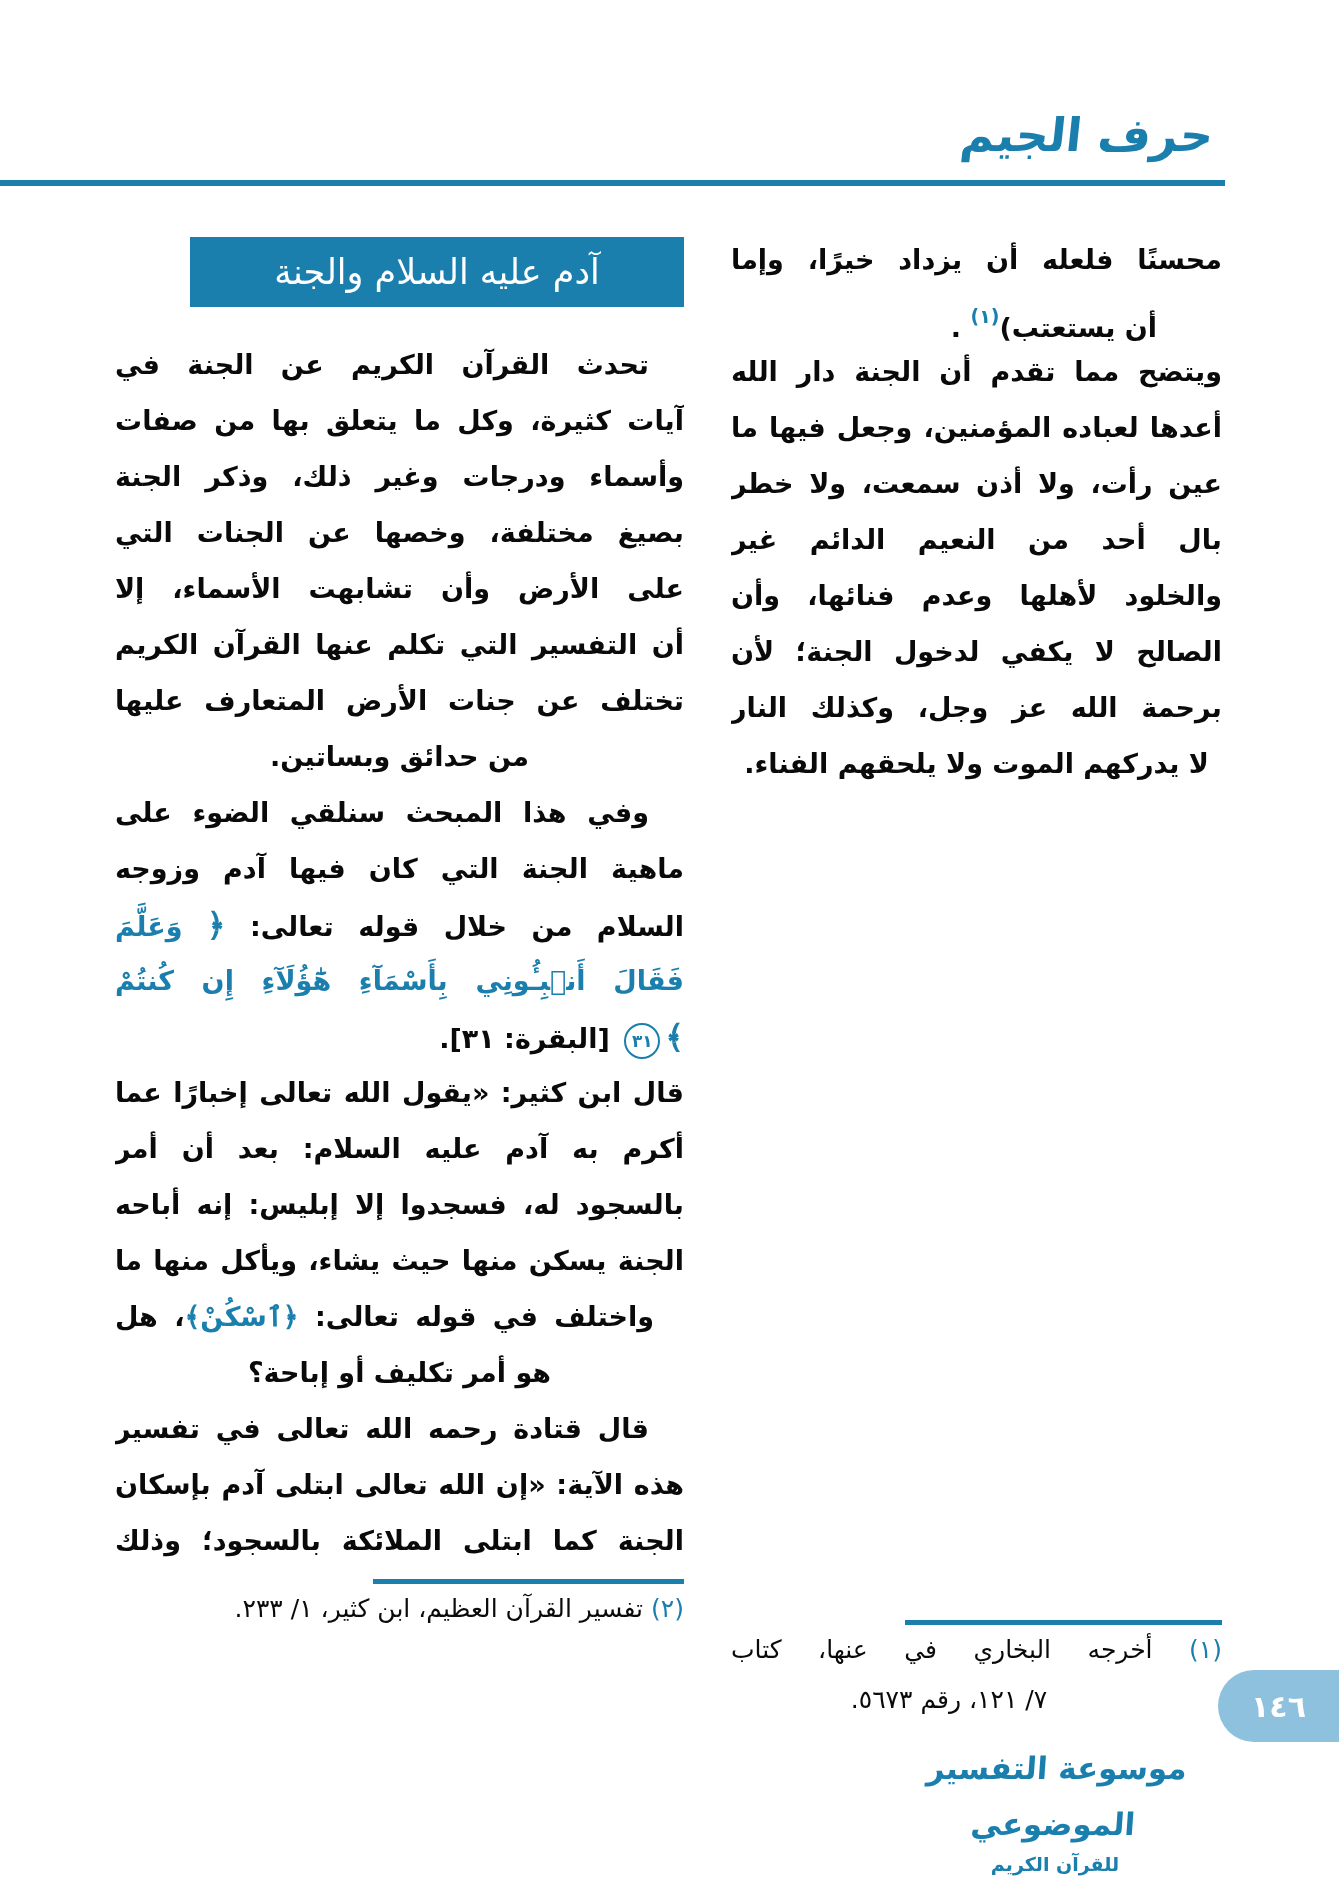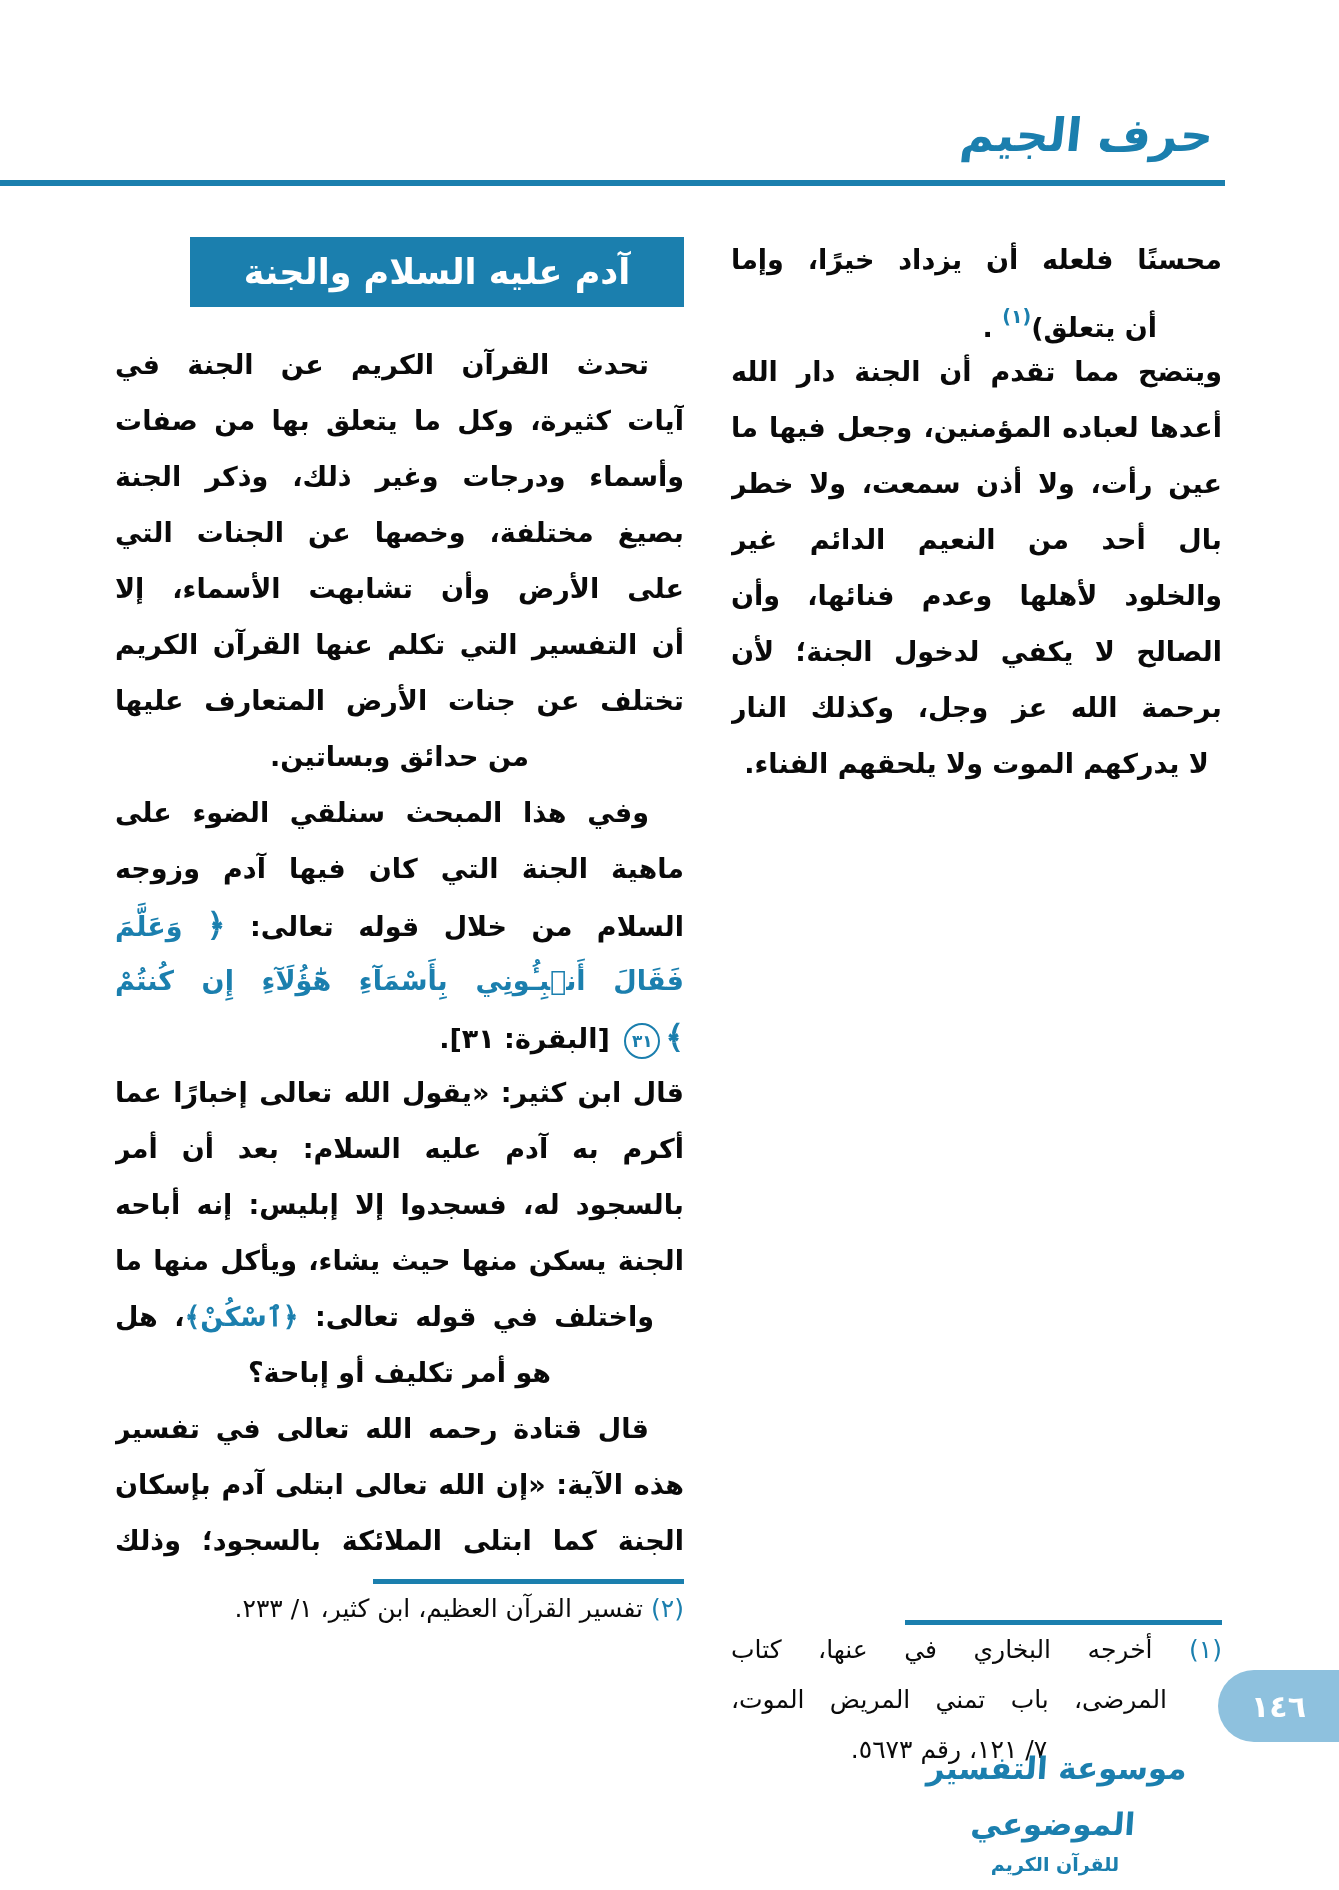--- a/index.html
+++ b/index.html
@@ -37,21 +37,21 @@
     width:1107px;
     display:flex;direction:rtl;gap:47px;
     align-items:flex-start;
   }
   .col-right{width:491px;flex:0 0 491px;}
   .col-left{width:569px;flex:0 0 569px;padding-top:5px;box-sizing:border-box;}
   .hbox{
     width:494px;height:70px;margin-left:75px;
     background:var(--teal);
     color:#ffffff;text-align:center;line-height:70px;
-    font-size:35px;font-weight:bold;
+    font-size:35px;font-weight:normal;
     margin-bottom:30px;
   }
   .ln{
     height:56px;line-height:56px;
     font-size:27px;font-weight:bold;
     overflow:hidden;white-space:nowrap;
   }
   .ln.j{white-space:normal;text-align:justify;text-align-last:justify;}
   .ln.l{text-align:center;}
   .ln.r{text-align:right;}
@@ -103,34 +103,33 @@
 <div class="page">
 
   <div class="kalima">حرف الجيم</div>
   <div class="rule"></div>
 
   <div class="columns">
 
     <div class="col-right">
       <div id="rc-lines">
           <div class="ln j"><span class="seg-b">محسنًا فلعله أن يزداد خيرًا، وإما مسيئًا فلعله</span></div>
-          <div class="ln r" style="padding-right: 65px;"><span class="seg-b">أن يتعلق)</span><span class="seg-s">(١)</span><span class="seg-b"> .</span></div>
+          <div class="ln r" style="padding-right: 65px;"><span class="seg-b">أن يستعتب)</span><span class="seg-s">(١)</span><span class="seg-b"> .</span></div>
           <div class="ln j"><span class="seg-b">ويتضح مما تقدم أن الجنة دار الله تعالى</span></div>
           <div class="ln j"><span class="seg-b">أعدها لعباده المؤمنين، وجعل فيها ما لا</span></div>
           <div class="ln j"><span class="seg-b">عين رأت، ولا أذن سمعت، ولا خطر على</span></div>
           <div class="ln j"><span class="seg-b">بال أحد من النعيم الدائم غير المنقطع،</span></div>
           <div class="ln j"><span class="seg-b">والخلود لأهلها وعدم فنائها، وأن العمل</span></div>
           <div class="ln j"><span class="seg-b">الصالح لا يكفي لدخول الجنة؛ لأن دخولها</span></div>
           <div class="ln j"><span class="seg-b">برحمة الله عز وجل، وكذلك النار وأهلها،</span></div>
           <div class="ln l"><span class="seg-b">لا يدركهم الموت ولا يلحقهم الفناء.</span></div>
         </div>
       <div class="fsep rc"></div>
       <div id="rc-foot">
           <div class="fn j"><span class="seg-fs">(١)</span><span class="seg-f"> أخرجه البخاري في عنها، كتاب</span></div>
-          <div class="fn j" style="padding-right: 55px;"><span class="seg-f">المرضى، باب تمني المريض الموت،</span></div>
           <div class="fn c" style="padding-right: 55px;"><span class="seg-f">٧/ ١٢١، رقم ٥٦٧٣.</span></div>
         </div>
     </div>
 
     <div class="col-left">
       <div class="hbox">آدم عليه السلام والجنة</div>
       <div id="lc-lines">
           <div class="ln j" style="padding-right: 35px;"><span class="seg-b">تحدث القرآن الكريم عن الجنة في</span></div>
           <div class="ln j"><span class="seg-b">آيات كثيرة، وكل ما يتعلق بها من صفات</span></div>
           <div class="ln j"><span class="seg-b">وأسماء ودرجات وغير ذلك، وذكر الجنة</span></div>

